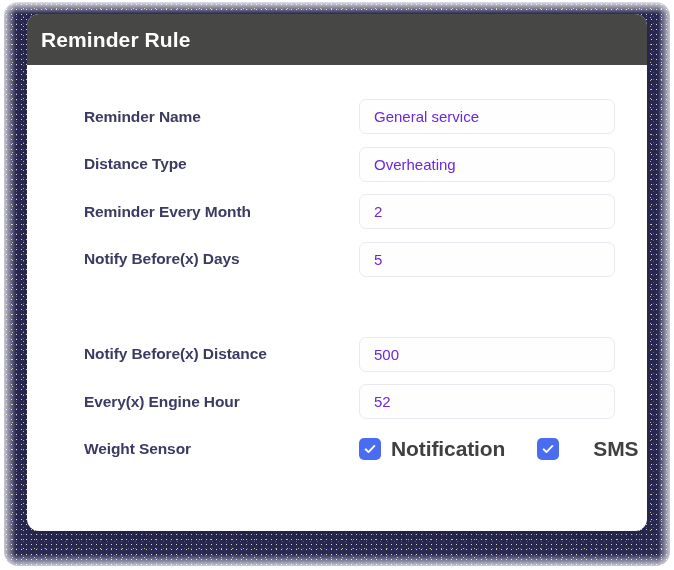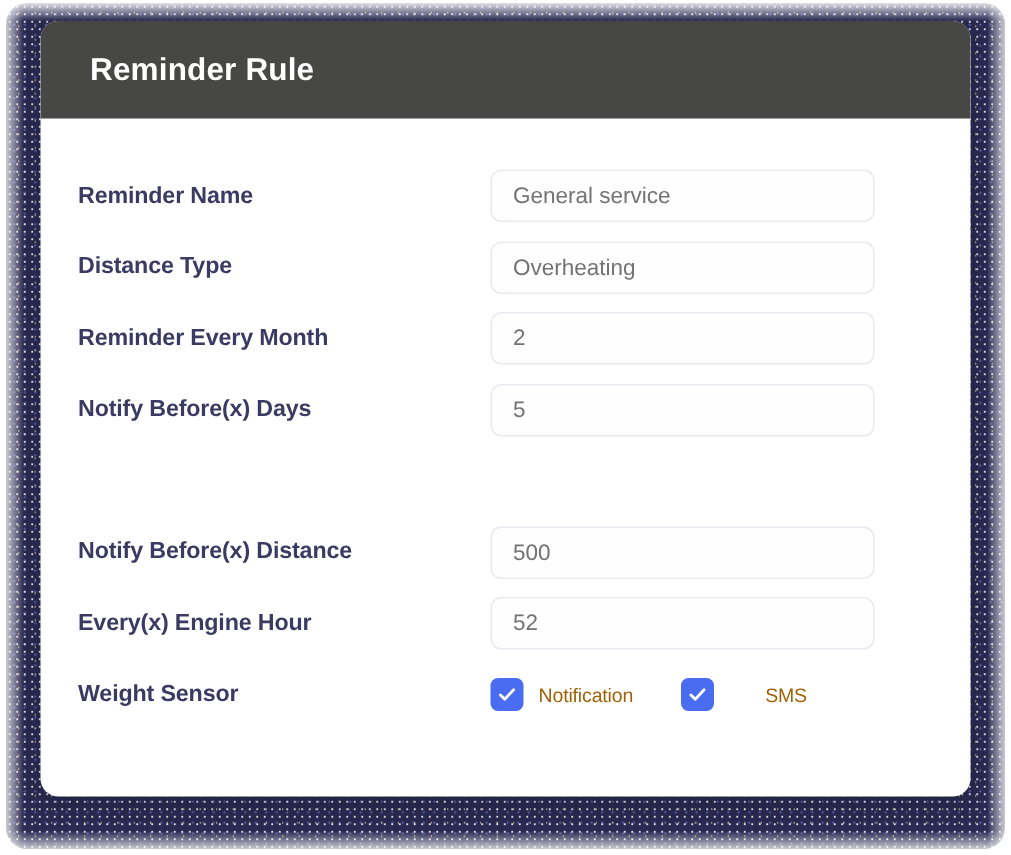--- a/index.html
+++ b/index.html
@@ -51,37 +51,38 @@
     top: 14px;
     width: 620px;
     height: 517px;
     background: #ffffff;
     border-radius: 12px;
     overflow: hidden;
     box-shadow: 0 6px 18px rgba(0,0,0,0.18);
   }
 
   .card-header {
-    height: 65px;
+    height: 51px;
     background: #474746;
     display: flex;
     align-items: center;
-    padding-left: 33px;
+    padding-left: 14px;
     box-sizing: border-box;
   }
   .card-title {
     color: #ffffff;
     font-size: 21px;
     font-weight: 700;
     letter-spacing: 0.1px;
   }
 
   .card-body {
     padding: 28px 25px 0 25px;
     box-sizing: border-box;
+    margin-left: 32px;
   }
 
   
   .form-row {
     display: flex;
     align-items: center;
     height: 47.5px;
   }
   .field-label {
     width: 275px;
@@ -97,21 +98,21 @@
   .text-input {
     width: 256px;
     height: 35px;
     box-sizing: border-box;
     border: 1px solid #e9e9ef;
     border-radius: 7px;
     background: #fefeff;
     display: flex;
     align-items: center;
     padding-left: 14px;
-    color: #737373;
+    color: #6d28d9;
     font-size: 15px;
     font-weight: 400;
     font-family: "Liberation Sans", sans-serif;
   }
 
   
   .checkbox-row {
     display: flex;
     align-items: center;
   }
@@ -131,23 +132,23 @@
     display: flex;
     align-items: center;
     justify-content: center;
     flex: none;
   }
   .checkbox-box svg {
     display: block;
   }
   .checkbox-label {
     margin-left: 10px;
-    color: #a16207;
-    font-size: 13px;
-    font-weight: 400;
+    color: #404040;
+    font-size: 21px;
+    font-weight: 700;
     letter-spacing: -0.1px;
   }
 </style>
 </head>
 <body>
 
 <div class="backdrop"></div>
 <div class="backdrop-fade"></div>
 
 <div class="card">

